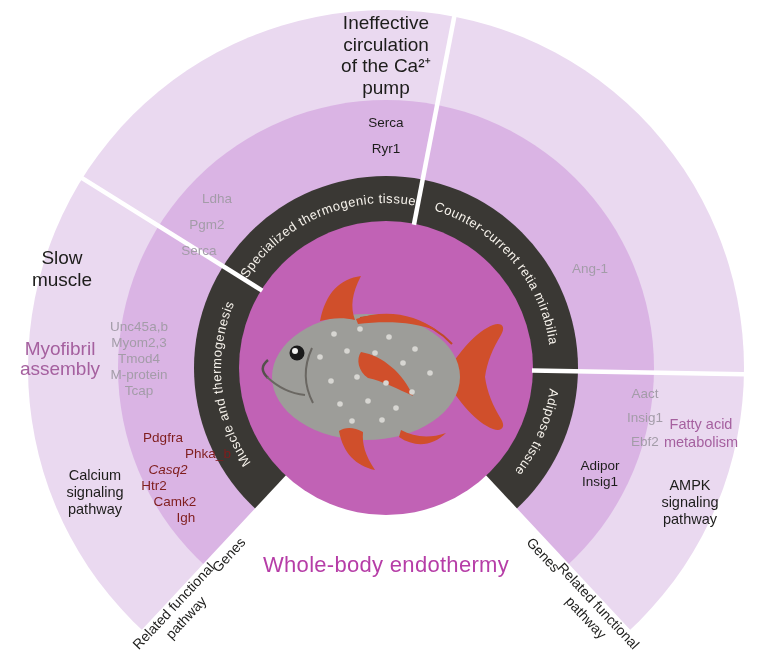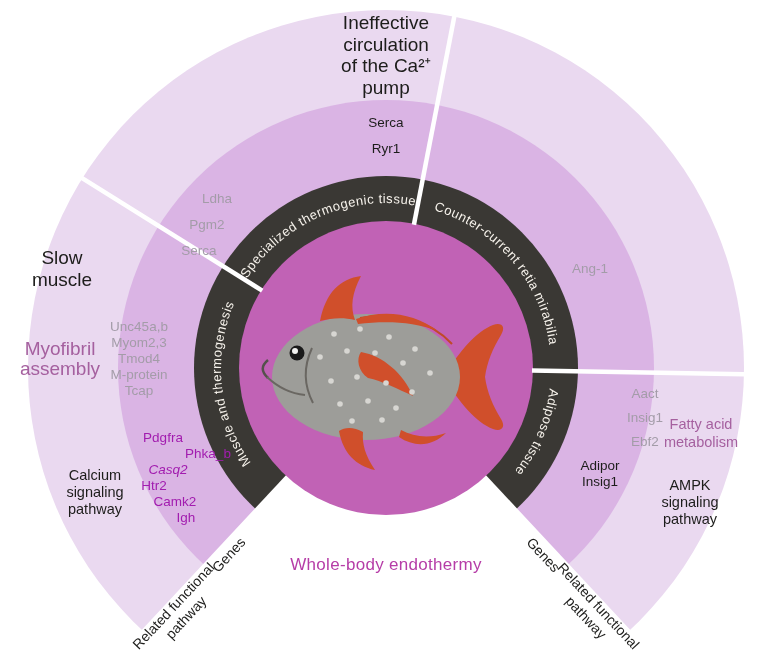--- a/index.html
+++ b/index.html
@@ -12,26 +12,26 @@
     position:absolute;transform:translate(-50%,-50%);
     white-space:pre-line;text-align:center;
     font-size:14.5px;line-height:17px;color:#1d1d1b;
   }
   .big{font-size:19px;}
   .genes{font-size:13.5px;}
   .purple{color:#a5609f;}
   .gray{color:#a39ca8;}
   .gene{
     position:absolute;transform:translate(-50%,-50%);
-    font-size:13.5px;white-space:nowrap;color:#a21caf;
+    font-size:13.5px;white-space:nowrap;color:#7f1d1d;
   }
   .gene.gray{color:#a39ca8;margin-top:36px;}
   .title{
     position:absolute;transform:translate(-50%,-50%);
-    font-size:17px;letter-spacing:.3px;color:#b63da7;white-space:nowrap;
+    font-size:22px;letter-spacing:.3px;color:#b63da7;white-space:nowrap;
   }
   .rot-l{transform:translate(-50%,-50%) rotate(-47deg);}
   .rot-r{transform:translate(-50%,-50%) rotate(47deg);}
   text.ring{font-family:"Liberation Sans",sans-serif;font-size:13px;fill:#f7f3ec;letter-spacing:.5px;}
 </style>
 </head>
 <body>
 
 <div class="canvas">
 

